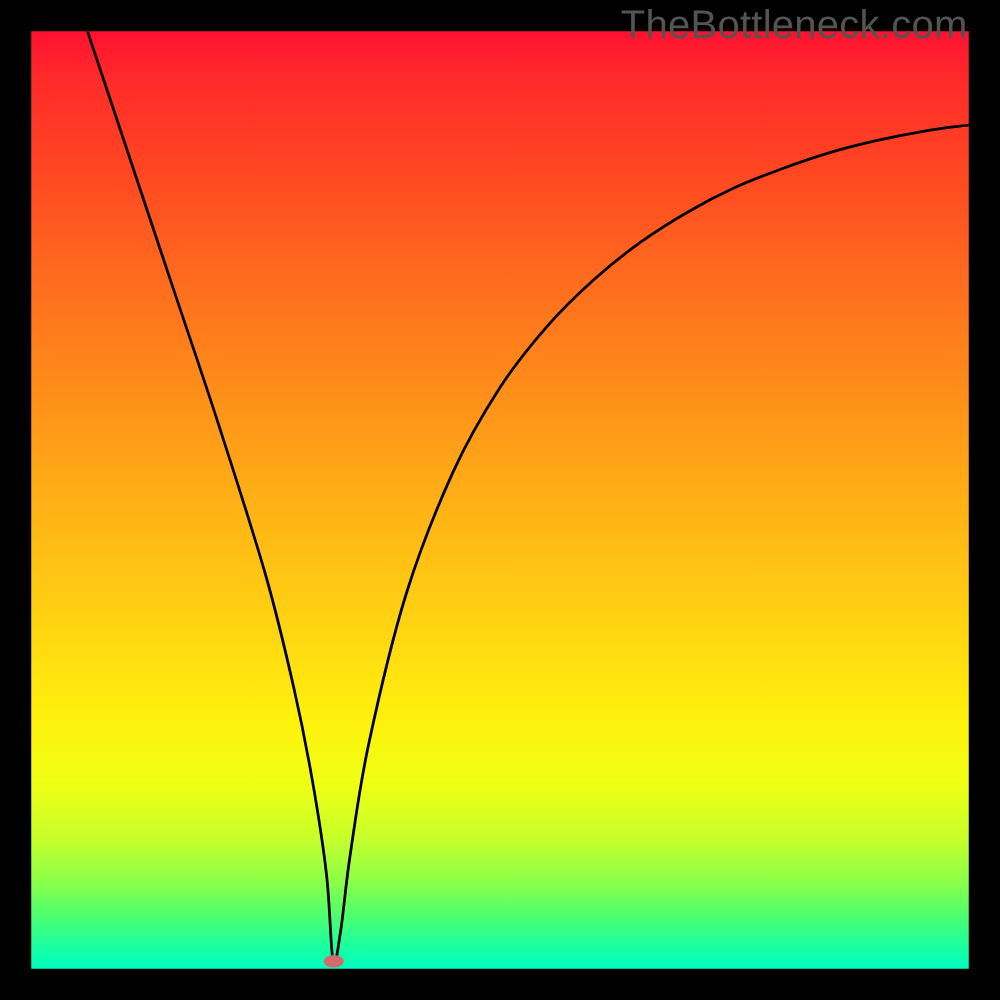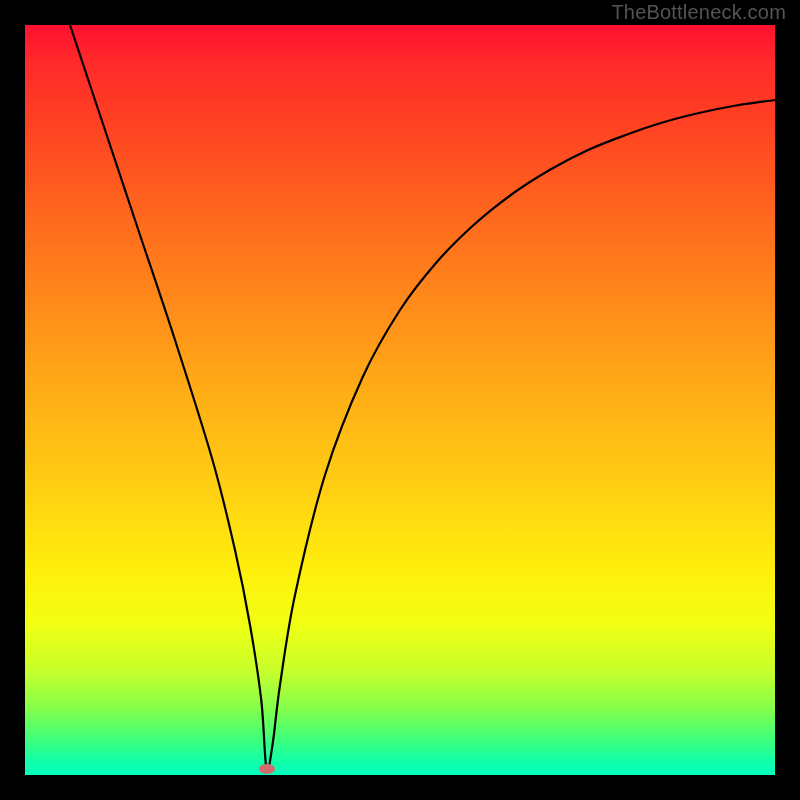--- a/index.html
+++ b/index.html
@@ -37,23 +37,23 @@
       #c8ff2a 86%,
       #86ff4a 91%,
       #42ff78 95%,
       #14ffa6 98%,
       #00ffc0 100%
     );
   }
   .watermark {
     position: absolute;
     top: 1px;
-    right: 14px;
+    right: 26px;
     color: #545454;
-    font-size: 20px;
+    font-size: 32px;
     font-weight: 400;
     letter-spacing: 0.2px;
     user-select: none;
   }
   svg.curve {
     position: absolute;
     left: 0;
     top: 0;
     width: 750px;
     height: 750px;

